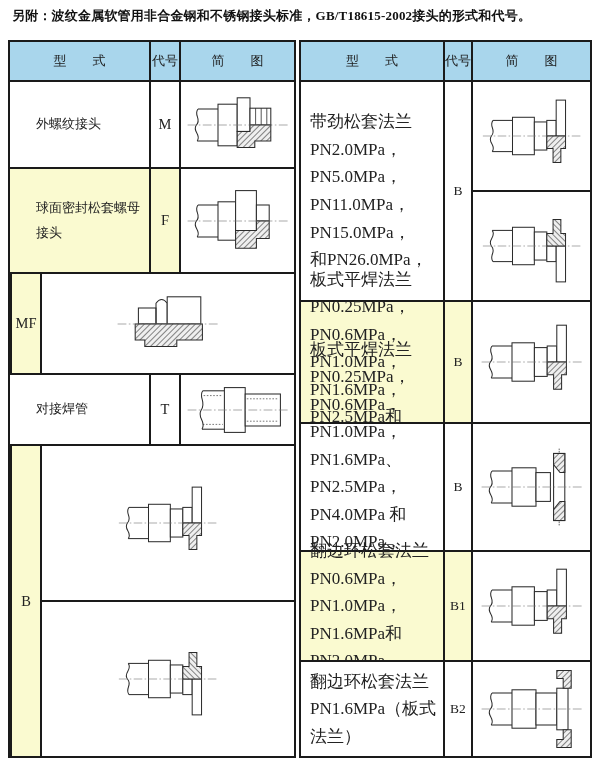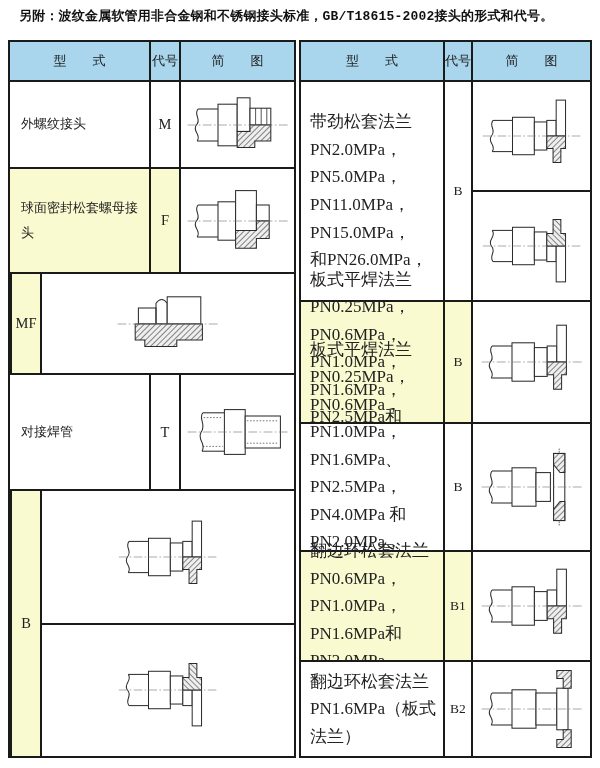--- a/index.html
+++ b/index.html
@@ -1,38 +1,38 @@
 <!DOCTYPE html>
 <html><head>
 <meta charset="utf-8">
 <style>
   *{margin:0;padding:0;box-sizing:border-box}
   html,body{width:600px;height:768px}
   body{background:#fdfdfd;font-family:"Liberation Serif",serif}
   .page{position:relative;width:600px;height:768px;background:#fff;overflow:hidden}
-  .title{position:absolute;left:19px;top:7px;font-family:Liberation Mono, monospace;
+  .title{position:absolute;left:12px;top:7px;font-family:Liberation Serif, serif;
          font-weight:bold;font-size:13px;color:#111;letter-spacing:.2px;white-space:nowrap}
   .tbl{position:absolute;top:40px;display:flex;flex-direction:column;
        border:2px solid #1a1a1a;background:#7f1d1d}
   .tbl-left{left:8px;width:288px;height:718px}
   .tbl-right{left:299px;width:293px;height:718px}
   .hrow{display:flex;height:38px;background:#a9d6ec;flex:0 0 auto}
   .hc{display:flex;align-items:center;justify-content:center;
       font-family:"Liberation Sans",sans-serif;font-size:13px;color:#1c1c1c}
   .hc-type{width:139px}
   .hc-code{width:30px;border-left:2px solid #1a1a1a}
   .hc-diag{flex:1;border-left:2px solid #1a1a1a}
   .tbl-right .hc-type{width:142px}
   .tbl-right .hc-code{width:28px}
   .row{display:flex;border-top:2px solid #1a1a1a;flex:0 0 auto;background:#fff}
   .row:last-child{flex:1 1 auto;min-height:0}
   .row.yellow .type,.row.yellow .code{background:#fafad0}
   .c{min-width:0}
   .type{width:139px;display:flex;align-items:center;text-align:left;
-        padding:4px 4px 4px 11px;font-size:13px;line-height:1.85;
+        padding:4px 4px 4px 26px;font-size:13px;line-height:1.85;
         white-space:pre-line;color:#222}
   .tbl-right .type{width:142px;font-size:17px;line-height:1.62;padding-left:9px}
   .code{width:30px;border-left:2px solid #1a1a1a;display:flex;align-items:center;
         justify-content:center;font-size:14.5px;color:#222}
   .tbl-right .code{width:28px;font-size:13.5px}
   .diag{flex:1;border-left:2px solid #1a1a1a;display:flex;align-items:center;
         justify-content:center;background:#fff;overflow:hidden}
   .diag.split{flex-direction:column;align-items:stretch}
   .sub{flex:1 1 0;display:flex;align-items:center;justify-content:center;min-height:0;overflow:hidden}
   .sub + .sub{border-top:2px solid #1a1a1a}
@@ -111,21 +111,21 @@
               <rect x="28" y="30" width="22" height="20" fill="#fff" stroke="#2b2b2b" stroke-width="1.3"></rect>
               <path d="M50 50 V24 q7 -9 14 0 V50 z" fill="none" stroke="#2b2b2b" stroke-width="1.3"></path>
               <rect x="64" y="16" width="42" height="34" fill="#fff" stroke="#2b2b2b" stroke-width="1.3"></rect>
               <path d="M24 50 h84 v20 h-32 v8 h-40 v-8 h-12 z" fill="url(#hatch)" stroke="#2b2b2b" stroke-width="1.3"></path>
               <line x1="2" y1="50" x2="128" y2="50" stroke="#777" stroke-width="0.8" stroke-dasharray="11 3 2 3"></line>
             </svg>
           </div>
       </div>
     </div>
 
-    <div class="row" style="height:116px">
+    <div class="row" style="height:71px">
       <div class="c type">对接焊管</div>
       <div class="c code">T</div>
       <div class="c diag">
         <div class="dwrap">
             <svg viewBox="0 0 130 100" width="104" height="80">
               <path d="M21 26 C15 34 26 40 19 50 C13 60 26 64 20 74" fill="none" stroke="#2b2b2b" stroke-width="1.3"></path>
               <line x1="21" y1="26" x2="48" y2="26" stroke="#2b2b2b" stroke-width="1.3"></line>
               <line x1="20" y1="74" x2="48" y2="74" stroke="#2b2b2b" stroke-width="1.3"></line>
               <line x1="22" y1="32" x2="46" y2="32" stroke="#2b2b2b" stroke-width="0.8" stroke-dasharray="2 2"></line>
               <line x1="21" y1="68" x2="46" y2="68" stroke="#2b2b2b" stroke-width="0.8" stroke-dasharray="2 2"></line>

